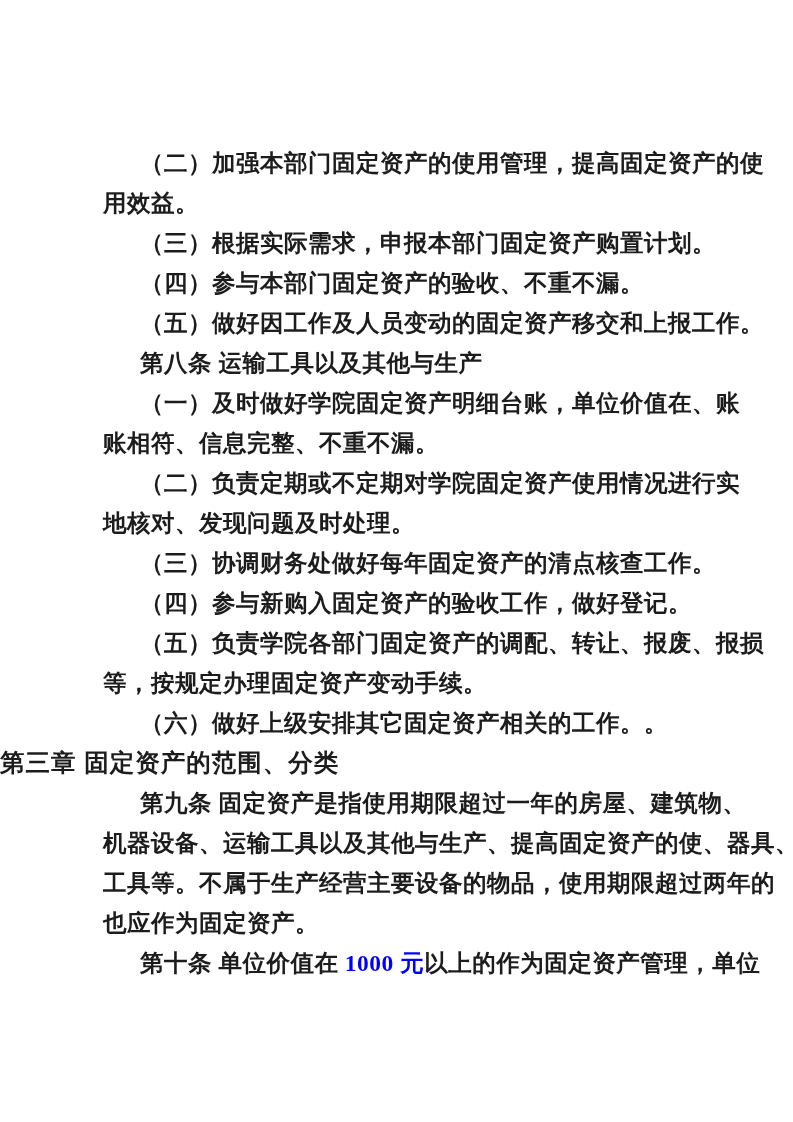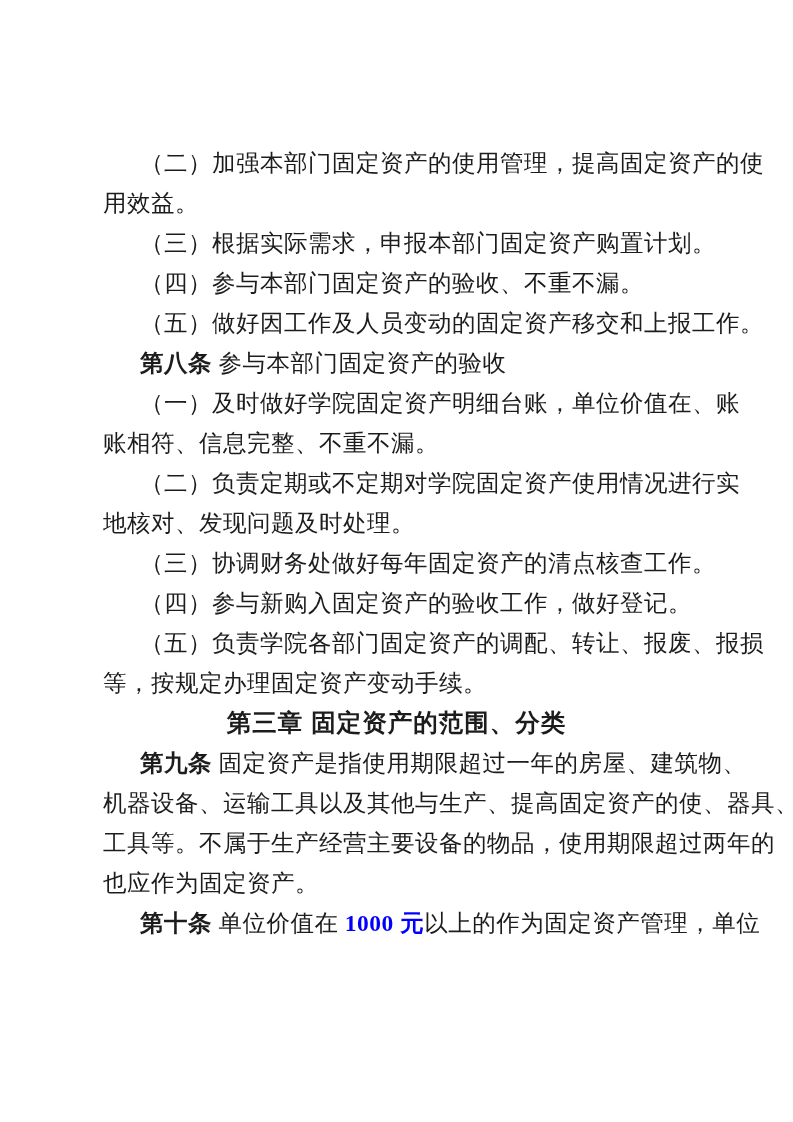--- a/index.html
+++ b/index.html
@@ -35,55 +35,55 @@
     white-space: nowrap;
     font-weight: 400;
   }
   .line.indent {
     padding-left: 37px;
   }
   .line.heading {
     margin-left: -103px;
     width: 793px;
     padding-left: 0;
-    text-align: center;
     font-size: 24.5px;
     letter-spacing: 1px;
     font-family: "DejaVu Sans", "Liberation Sans", sans-serif;
     font-weight: 700;
   }
-  .seg-normal { font-weight: 400; }
+  .seg-normal { font-weight: 700; }
   .seg-bold {
     font-weight: 700;
     font-family: Liberation Sans, sans-serif;
   }
   .seg-blue {
     color: var(--highlight-color);
     font-weight: 700;
   }
 </style>
 </head>
 <body>
 
 <div class="page">
   <div class="content">
       <div class="line body indent"><span class="seg-normal">（二）加强本部门固定资产的使用管理，提高固定资产的使</span></div>
       <div class="line body"><span class="seg-normal">用效益。</span></div>
       <div class="line body indent"><span class="seg-normal">（三）根据实际需求，申报本部门固定资产购置计划。</span></div>
       <div class="line body indent"><span class="seg-normal">（四）参与本部门固定资产的验收、不重不漏。</span></div>
       <div class="line body indent"><span class="seg-normal">（五）做好因工作及人员变动的固定资产移交和上报工作。</span></div>
-      <div class="line body indent"><span class="seg-bold">第八条</span><span class="seg-normal"> 参与本部门固定资产的验收</span></div>
+      <div class="line body indent"><span class="seg-bold">第八条</span><span class="seg-normal"> 运输工具以及其他与生产</span></div>
       <div class="line body indent"><span class="seg-normal">（一）及时做好学院固定资产明细台账，单位价值在、账</span></div>
       <div class="line body"><span class="seg-normal">账相符、信息完整、不重不漏。</span></div>
       <div class="line body indent"><span class="seg-normal">（二）负责定期或不定期对学院固定资产使用情况进行实</span></div>
       <div class="line body"><span class="seg-normal">地核对、发现问题及时处理。</span></div>
       <div class="line body indent"><span class="seg-normal">（三）协调财务处做好每年固定资产的清点核查工作。</span></div>
       <div class="line body indent"><span class="seg-normal">（四）参与新购入固定资产的验收工作，做好登记。</span></div>
       <div class="line body indent"><span class="seg-normal">（五）负责学院各部门固定资产的调配、转让、报废、报损</span></div>
       <div class="line body"><span class="seg-normal">等，按规定办理固定资产变动手续。</span></div>
+      <div class="line body indent"><span class="seg-normal">（六）做好上级安排其它固定资产相关的工作。。</span></div>
       <div class="line heading"><span class="seg-bold">第三章 固定资产的范围、分类</span></div>
       <div class="line body indent"><span class="seg-bold">第九条</span><span class="seg-normal"> 固定资产是指使用期限超过一年的房屋、建筑物、</span></div>
       <div class="line body"><span class="seg-normal">机器设备、运输工具以及其他与生产、提高固定资产的使、器具、</span></div>
       <div class="line body"><span class="seg-normal">工具等。不属于生产经营主要设备的物品，使用期限超过两年的</span></div>
       <div class="line body"><span class="seg-normal">也应作为固定资产。</span></div>
       <div class="line body indent"><span class="seg-bold">第十条</span><span class="seg-normal"> 单位价值在 </span><span class="seg-blue">1000 元</span><span class="seg-normal">以上的作为固定资产管理，单位</span></div>
     </div>
 </div>
 
 </body></html>

